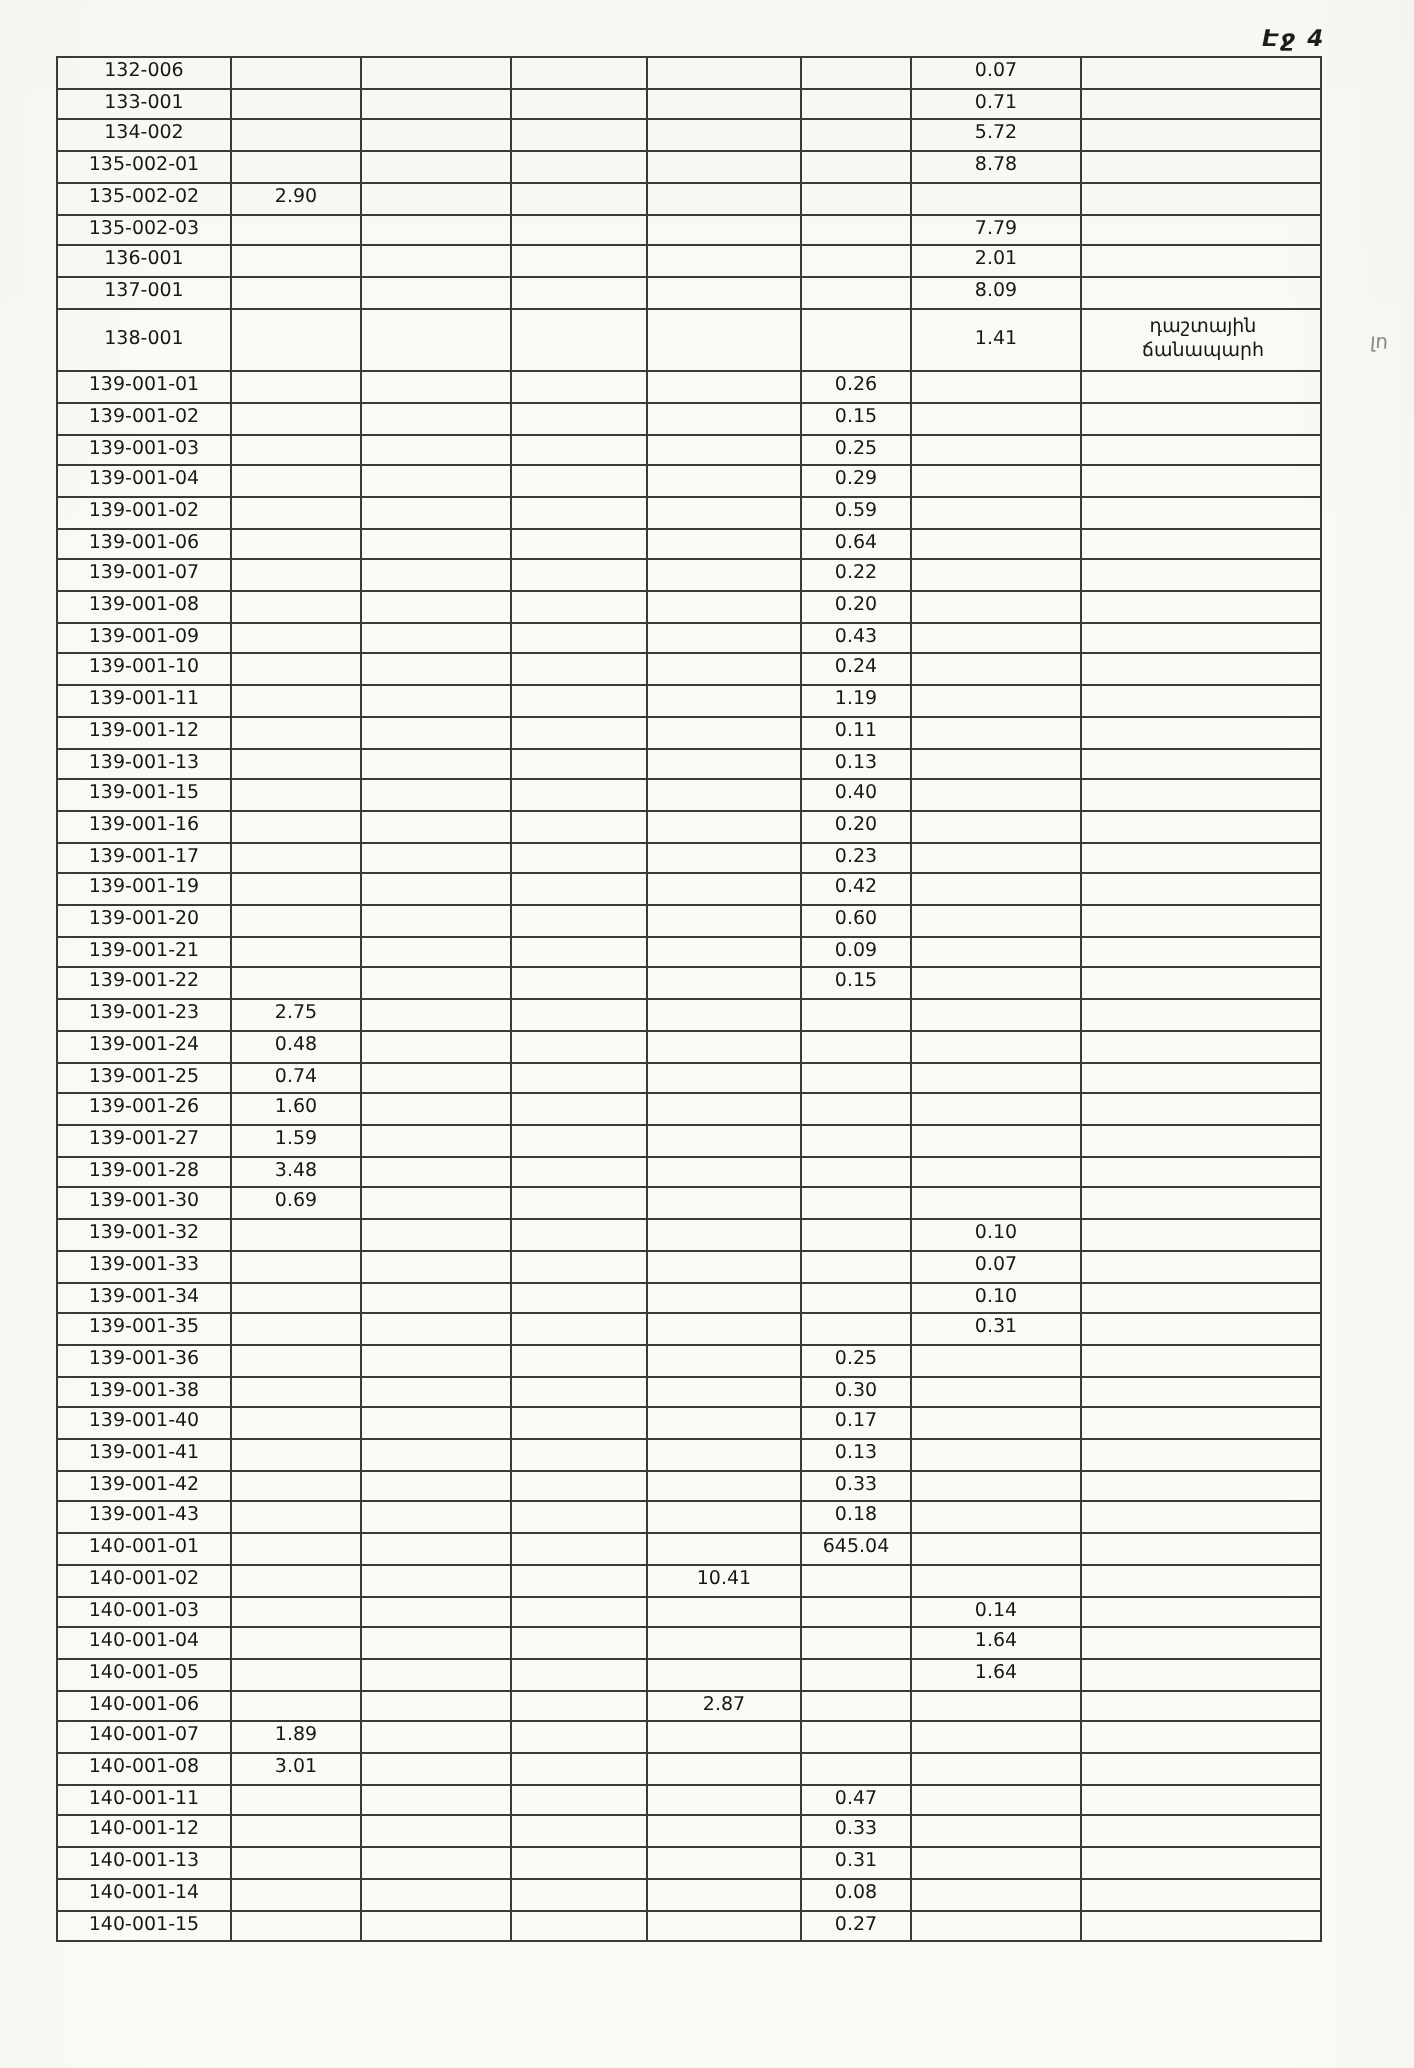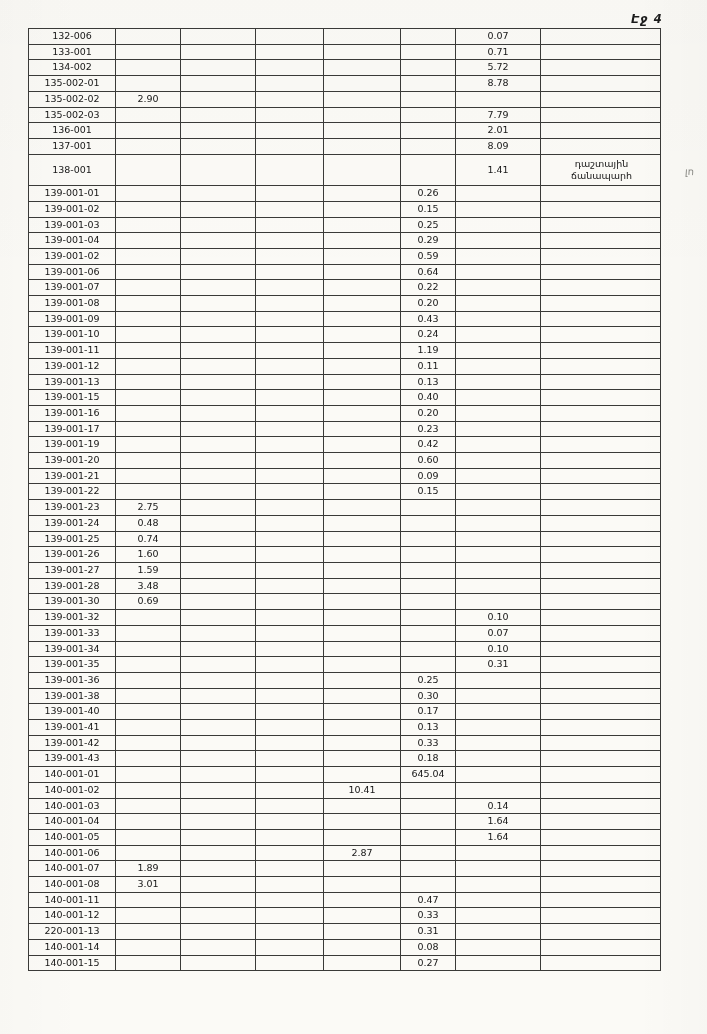--- a/index.html
+++ b/index.html
@@ -649,21 +649,21 @@
           <td class="cell-code">140-001-12</td>
           <td class="cell-value"></td>
           <td class="cell-value"></td>
           <td class="cell-value"></td>
           <td class="cell-value"></td>
           <td class="cell-value">0.33</td>
           <td class="cell-value"></td>
           <td class="cell-note"></td>
         </tr>
         <tr>
-          <td class="cell-code">220-001-13</td>
+          <td class="cell-code">140-001-13</td>
           <td class="cell-value"></td>
           <td class="cell-value"></td>
           <td class="cell-value"></td>
           <td class="cell-value"></td>
           <td class="cell-value">0.31</td>
           <td class="cell-value"></td>
           <td class="cell-note"></td>
         </tr>
         <tr>
           <td class="cell-code">140-001-14</td>

